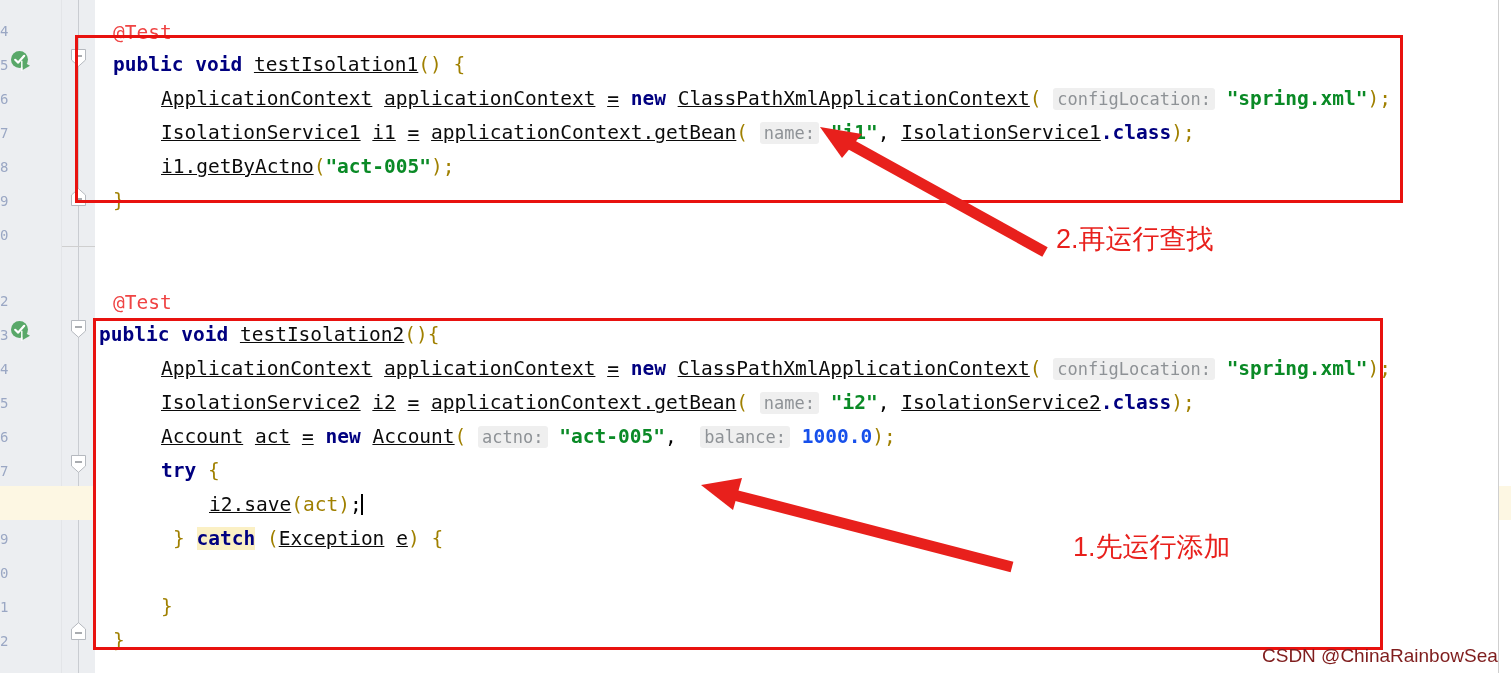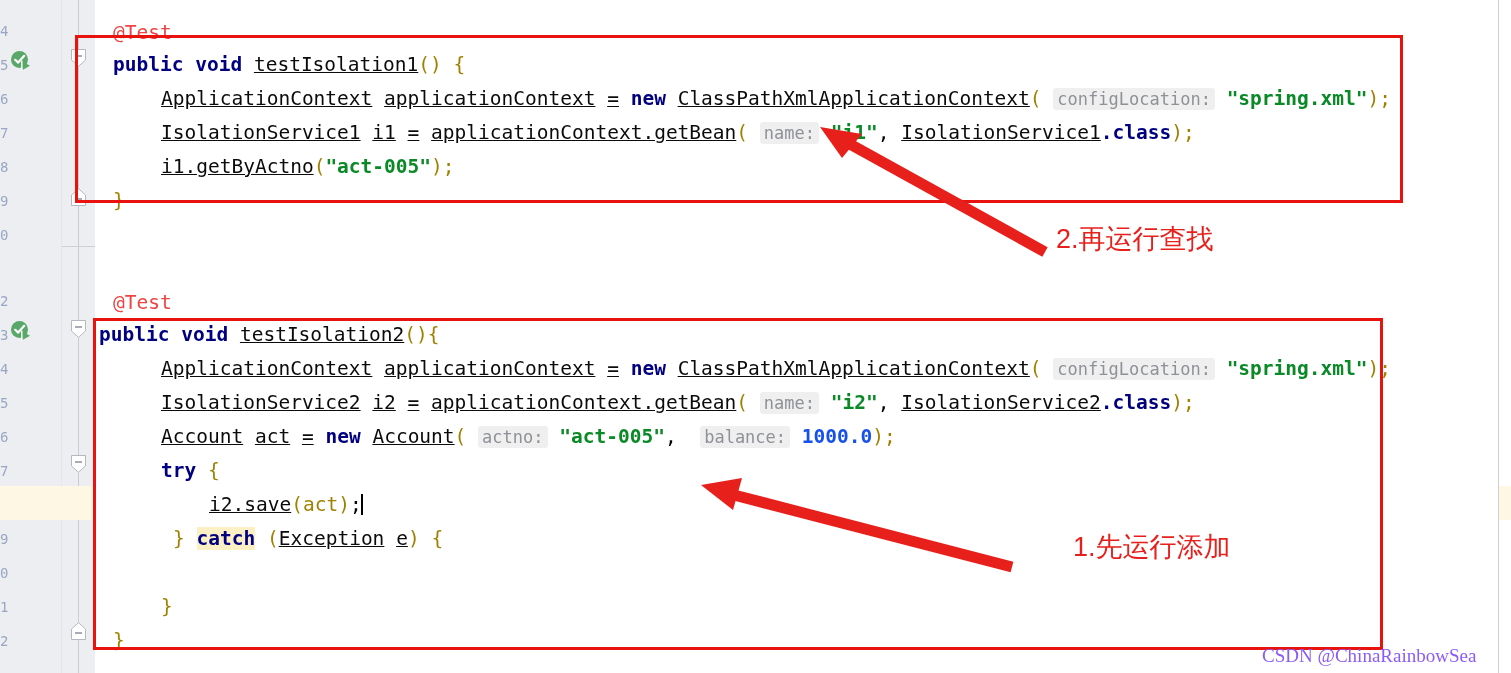--- a/index.html
+++ b/index.html
@@ -151,23 +151,23 @@
     font-family: "Liberation Sans", sans-serif;
     font-size: 27px;
     color: #e8201c;
     white-space: nowrap;
     margin-left: 20px;
   }
   .arrow-svg { position: absolute; pointer-events: none; }
 
   .watermark {
     position: absolute;
-    font-family: Liberation Serif, serif;
+    font-family: Liberation Sans, sans-serif;
     font-size: 19px;
-    color: #8b5cf6;
+    color: #7f1d1d;
     white-space: nowrap;
   }
 </style>
 </head>
 <body>
 
 <div id="screen">
 
   <div class="gutter"></div>
   <div class="gutter-strip2"></div>

